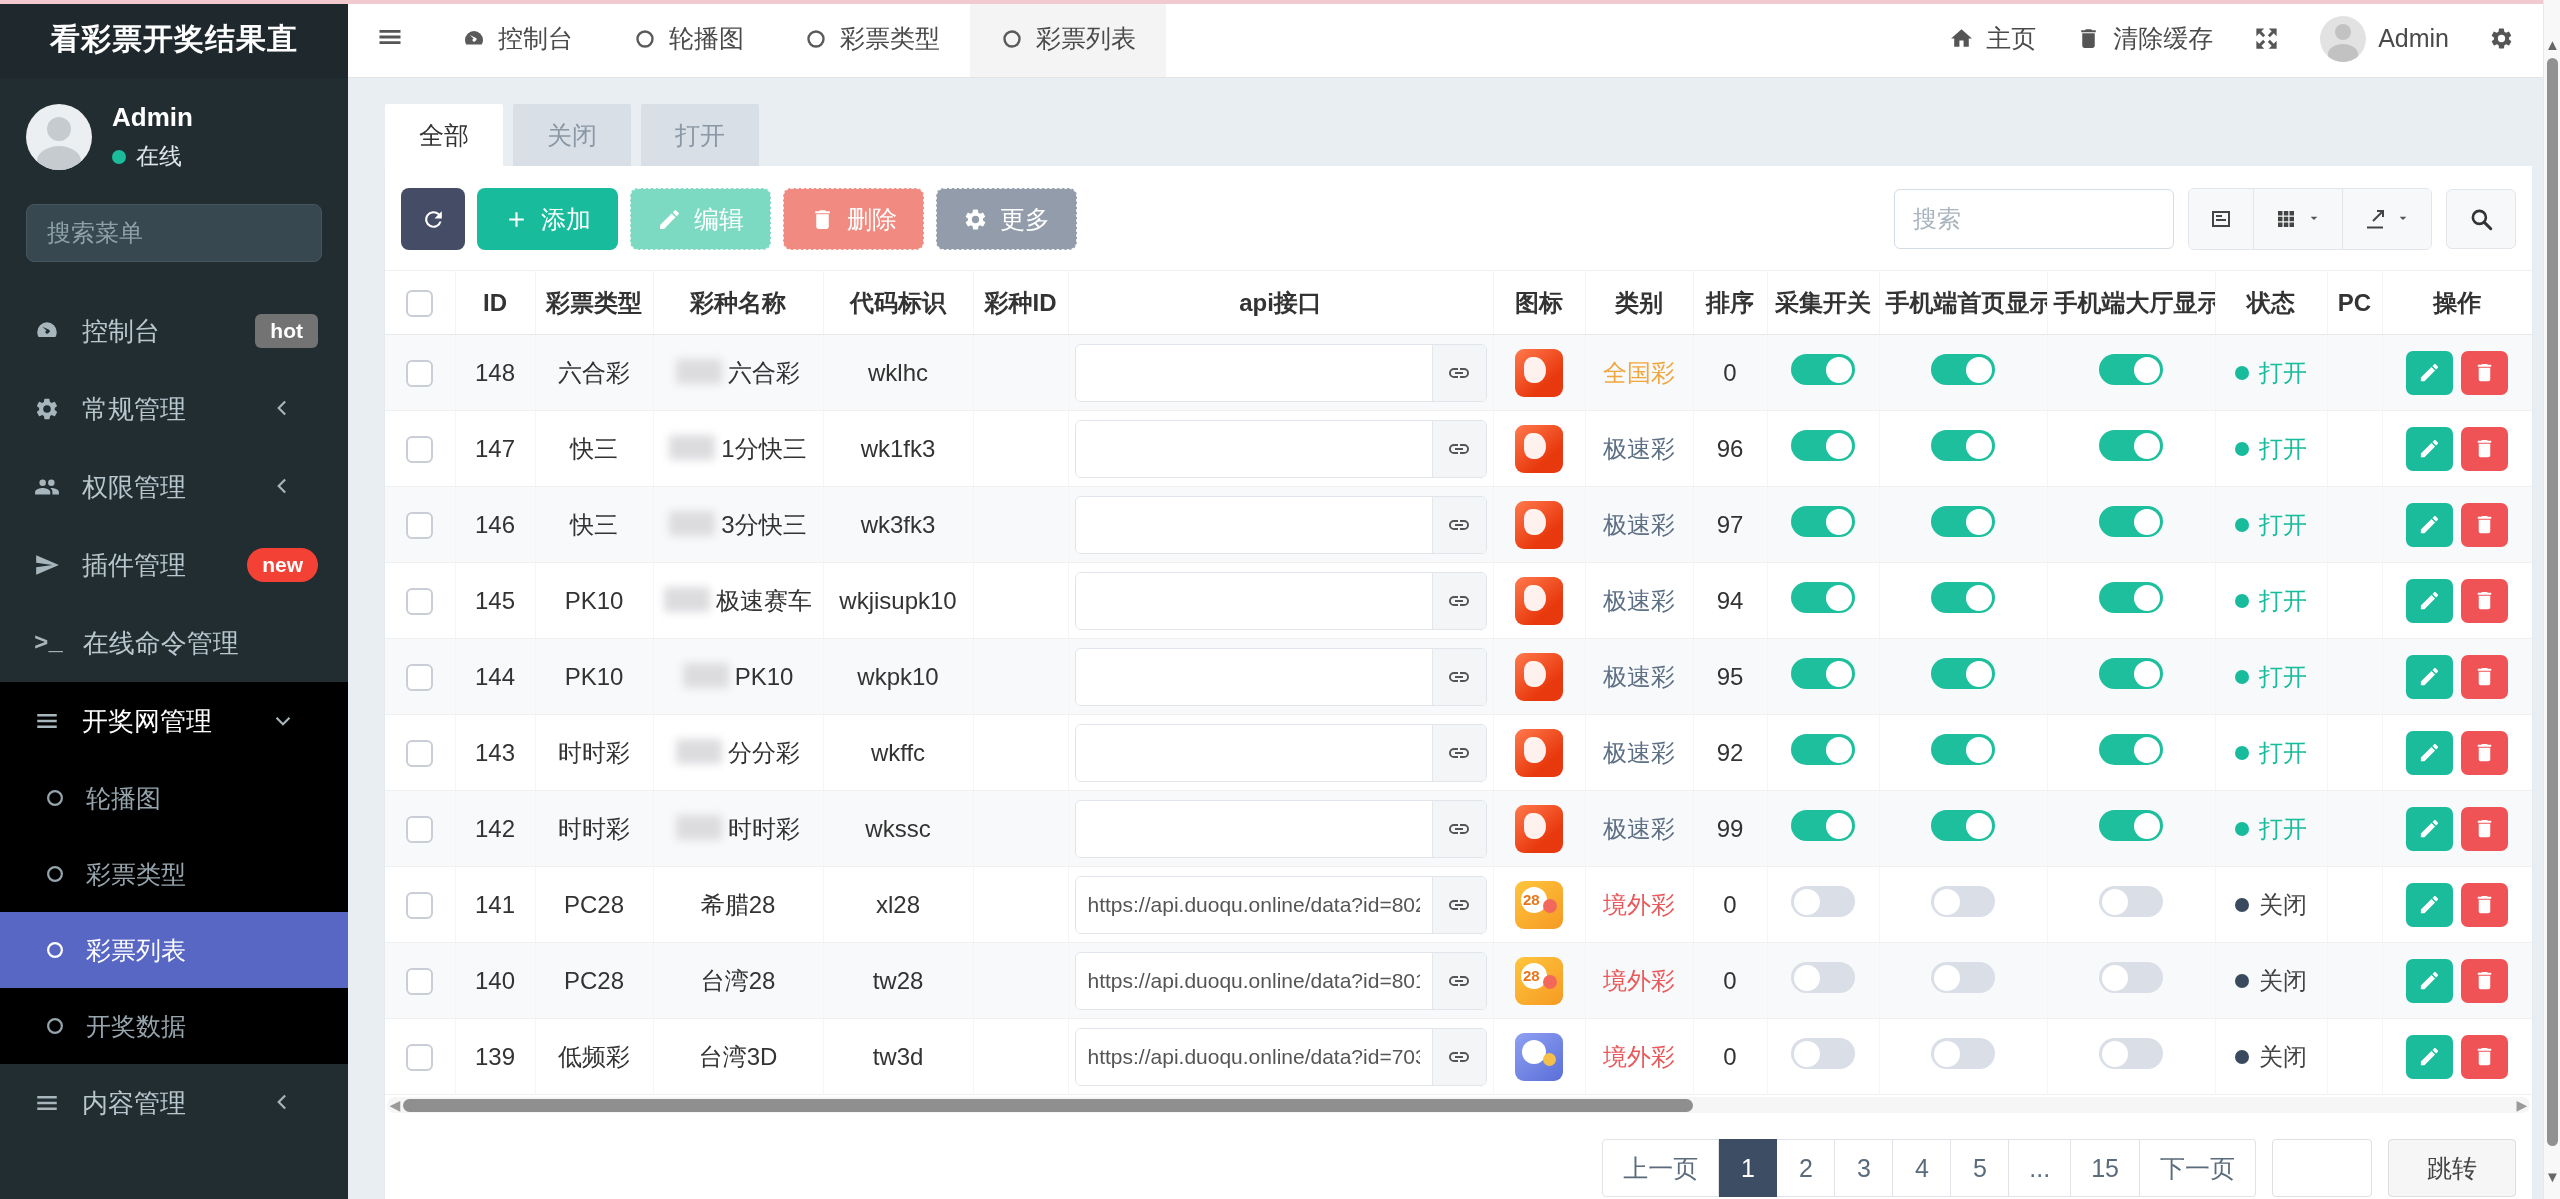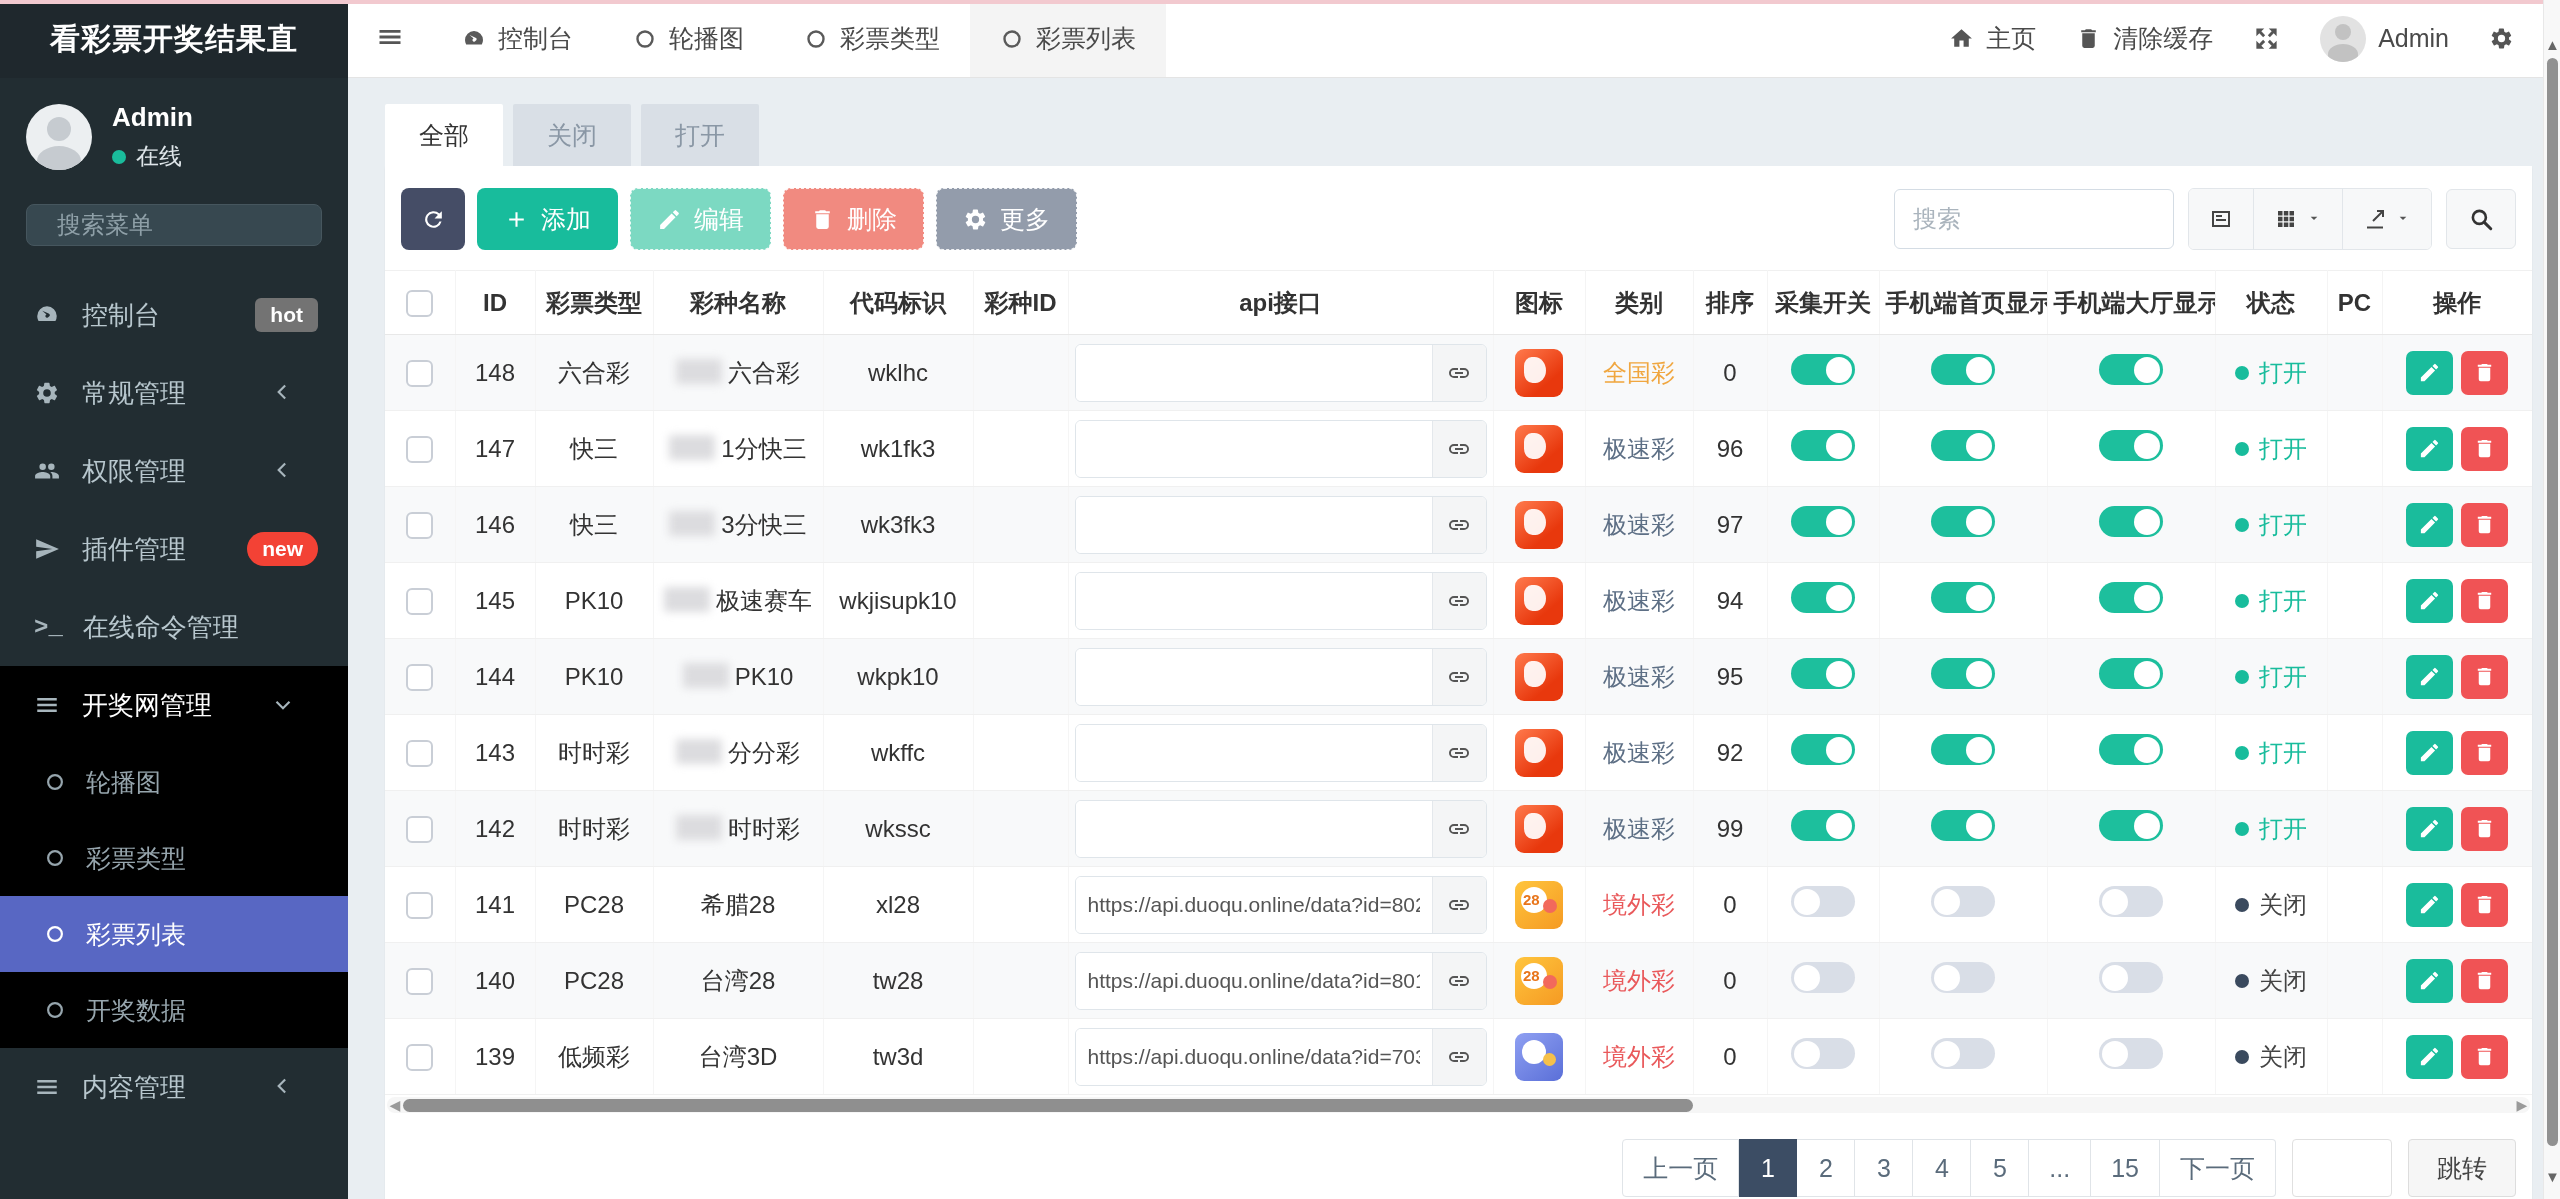--- a/index.html
+++ b/index.html
@@ -16,21 +16,21 @@
   .sidebar { width:348px; min-width:348px; background:#222d32; height:100%; position:relative; z-index:10; }
   .brand { height:78px; display:flex; align-items:center; justify-content:center; color:#fff; font-size:30px; font-weight:bold; background:#1f282d; letter-spacing:1px; }
   .user-panel { display:flex; align-items:center; gap:20px; padding:24px 26px 18px 26px; }
   .avatar-lg { width:66px; height:66px; border-radius:50%; background:#eceff1; position:relative; overflow:hidden; }
   .avatar-lg::before { content:""; position:absolute; left:50%; top:13px; transform:translateX(-50%); width:24px; height:24px; border-radius:50%; background:#c6cbd0; }
   .avatar-lg::after { content:""; position:absolute; left:50%; top:42px; transform:translateX(-50%); width:44px; height:30px; border-radius:50% 50% 0 0; background:#c6cbd0; }
   .user-name { color:#fff; font-weight:bold; font-size:26px; margin-bottom:8px; }
   .user-status { color:#dfe6ea; font-size:23px; display:flex; align-items:center; gap:10px; }
   .dot { width:14px; height:14px; border-radius:50%; display:inline-block; }
   .dot.green { background:#1abc9c; }
-  .menu-search { margin:14px 26px 30px 26px; height:42px; background:#374850; border:1px solid #46565e; border-radius:8px; display:flex; align-items:center; padding:0 30px; }
+  .menu-search { margin:14px 26px 30px 26px; height:58px; background:#374850; border:1px solid #46565e; border-radius:8px; display:flex; align-items:center; padding:0 20px; }
   .menu-search input { flex:1; background:transparent; border:none; outline:none; color:#cfd8dc; font-size:24px; font-family:inherit; }
   .menu-search input::placeholder { color:#8fa0a8; }
   .menu-search .ic { color:#8fa0a8; font-size:26px; }
   .smenu { list-style:none; }
   .smenu-item { height:78px; display:flex; align-items:center; padding:0 30px 0 34px; color:#b8c7ce; font-size:26px; cursor:pointer; }
   .smenu-item .ic { font-size:26px; margin-right:22px; color:#a7b5bc; }
   .smenu-item .lbl { flex:1; }
   .badge { font-size:21px; font-weight:bold; color:#fff; padding:5px 15px; border-radius:6px; }
   .badge.pill { border-radius:999px;text-align:right; }
   .chev { color:#8a979e; font-size:24px; }
@@ -123,21 +123,21 @@
   .pg-info { font-size:25px; color:#555; display:flex; align-items:center; gap:12px; }
   .pp-select { display:inline-flex; align-items:center; gap:12px; height:56px; background:#f6f6f6; border:1px solid #ddd; border-radius:6px; padding:0 16px; color:#333; cursor:pointer; }
   .pp-select .ic { font-size:18px; color:#444; }
   .pg-right { margin-left:auto; display:flex; align-items:center; gap:16px; }
   .pager { display:flex; }
   .pg-btn { min-width:58px; padding:0 20px; height:58px; display:flex; align-items:center; justify-content:center; border:1px solid #e0e4e8; border-left:none; color:#5a6b7b; font-size:25px; background:#fff; cursor:pointer; }
   .pg-btn:first-child { border-left:1px solid #e0e4e8; border-radius:4px 0 0 4px; }
   .pg-btn:last-child { border-radius:0 4px 4px 0; }
   .pg-btn.active { background:#3c4d64; border-color:#3c4d64; color:#fff; }
   .jump-input { width:100px; height:58px; border:1px solid #e0e0e0; border-radius:4px; font-size:25px; padding:0 10px; outline:none; font-family:inherit; }
-  .jump-btn { height:58px; padding:0 28px; background:#f6f6f6; border:1px solid #ddd; border-radius:4px; font-size:25px; color:#444; cursor:pointer; }
+  .jump-btn { height:58px; padding:0 38px; background:#f6f6f6; border:1px solid #ddd; border-radius:4px; font-size:25px; color:#444; cursor:pointer; }
 
   
   .vscroll { position:absolute; right:0; top:0; width:17px; height:1199px; background:#f8f8f8; border-left:1px solid #e8e8e8; z-index:70; }
   .vthumb { position:absolute; left:3px; top:58px; width:11px; height:1088px; background:#919191; border-radius:6px; }
   .varrow { position:absolute; left:0; width:17px; text-align:center; color:#666; font-size:15px; }
 </style>
 </head>
 <body>
 
 <div class="top-strip"></div>

